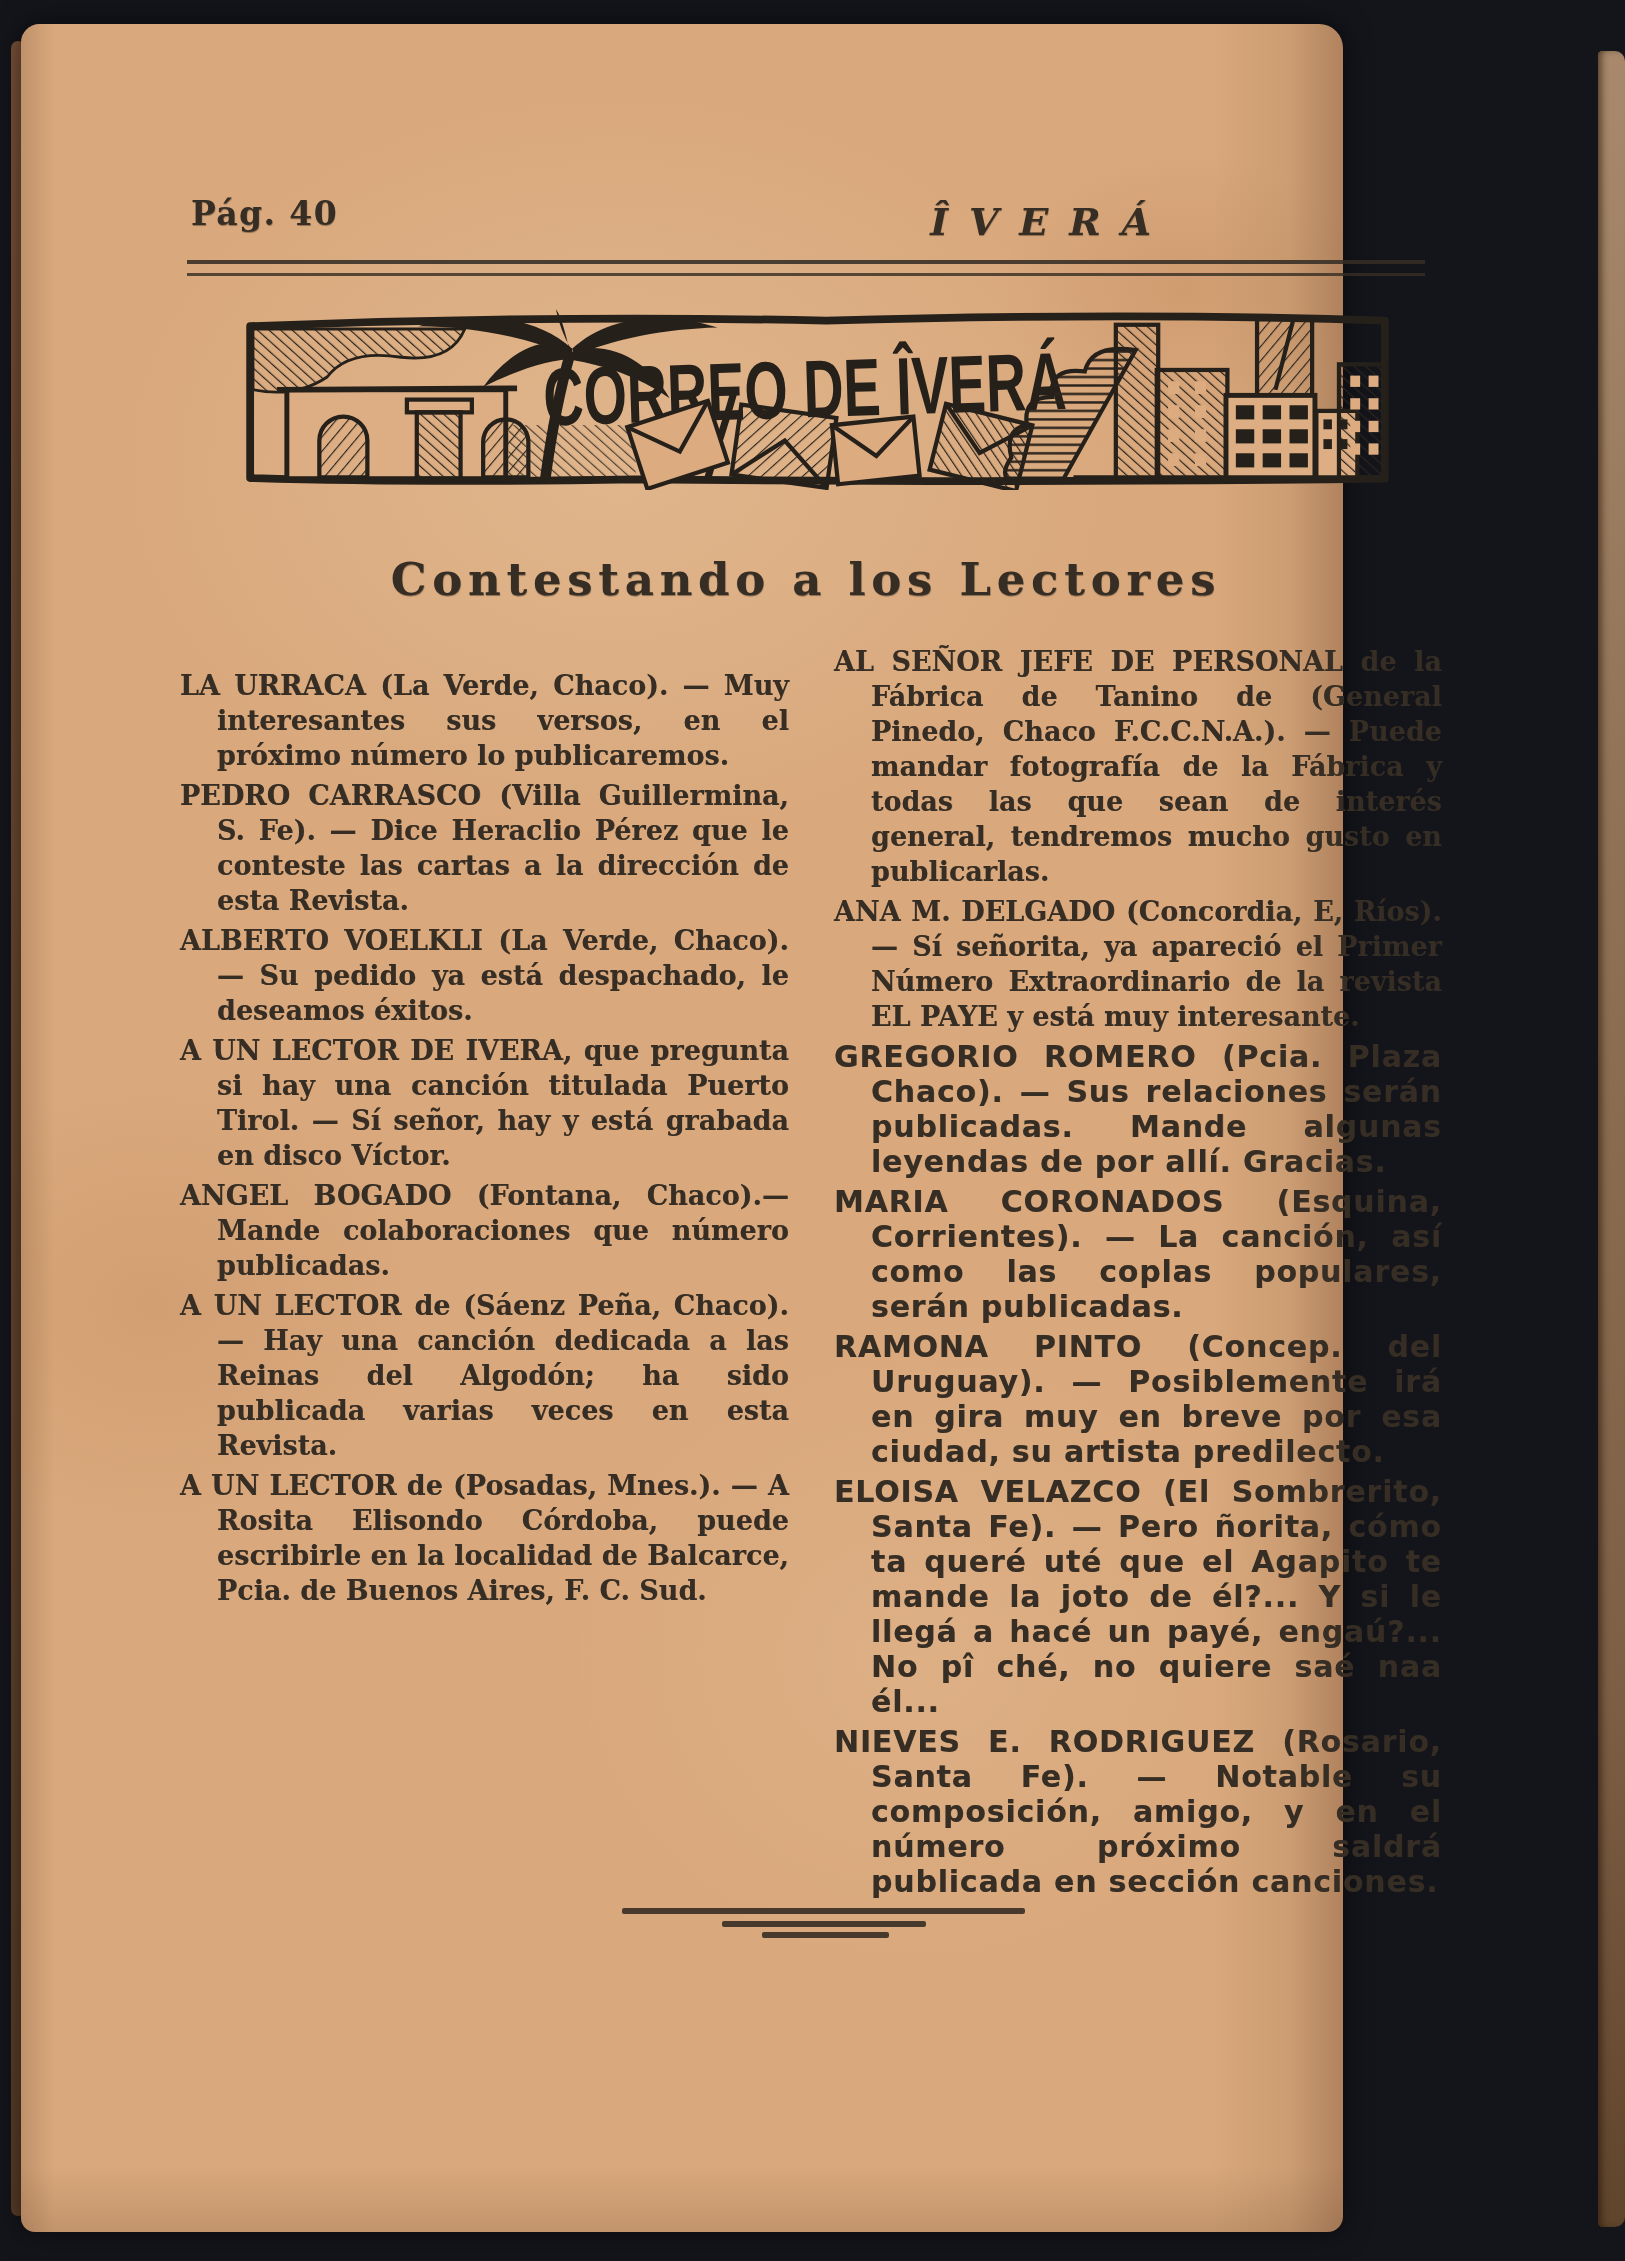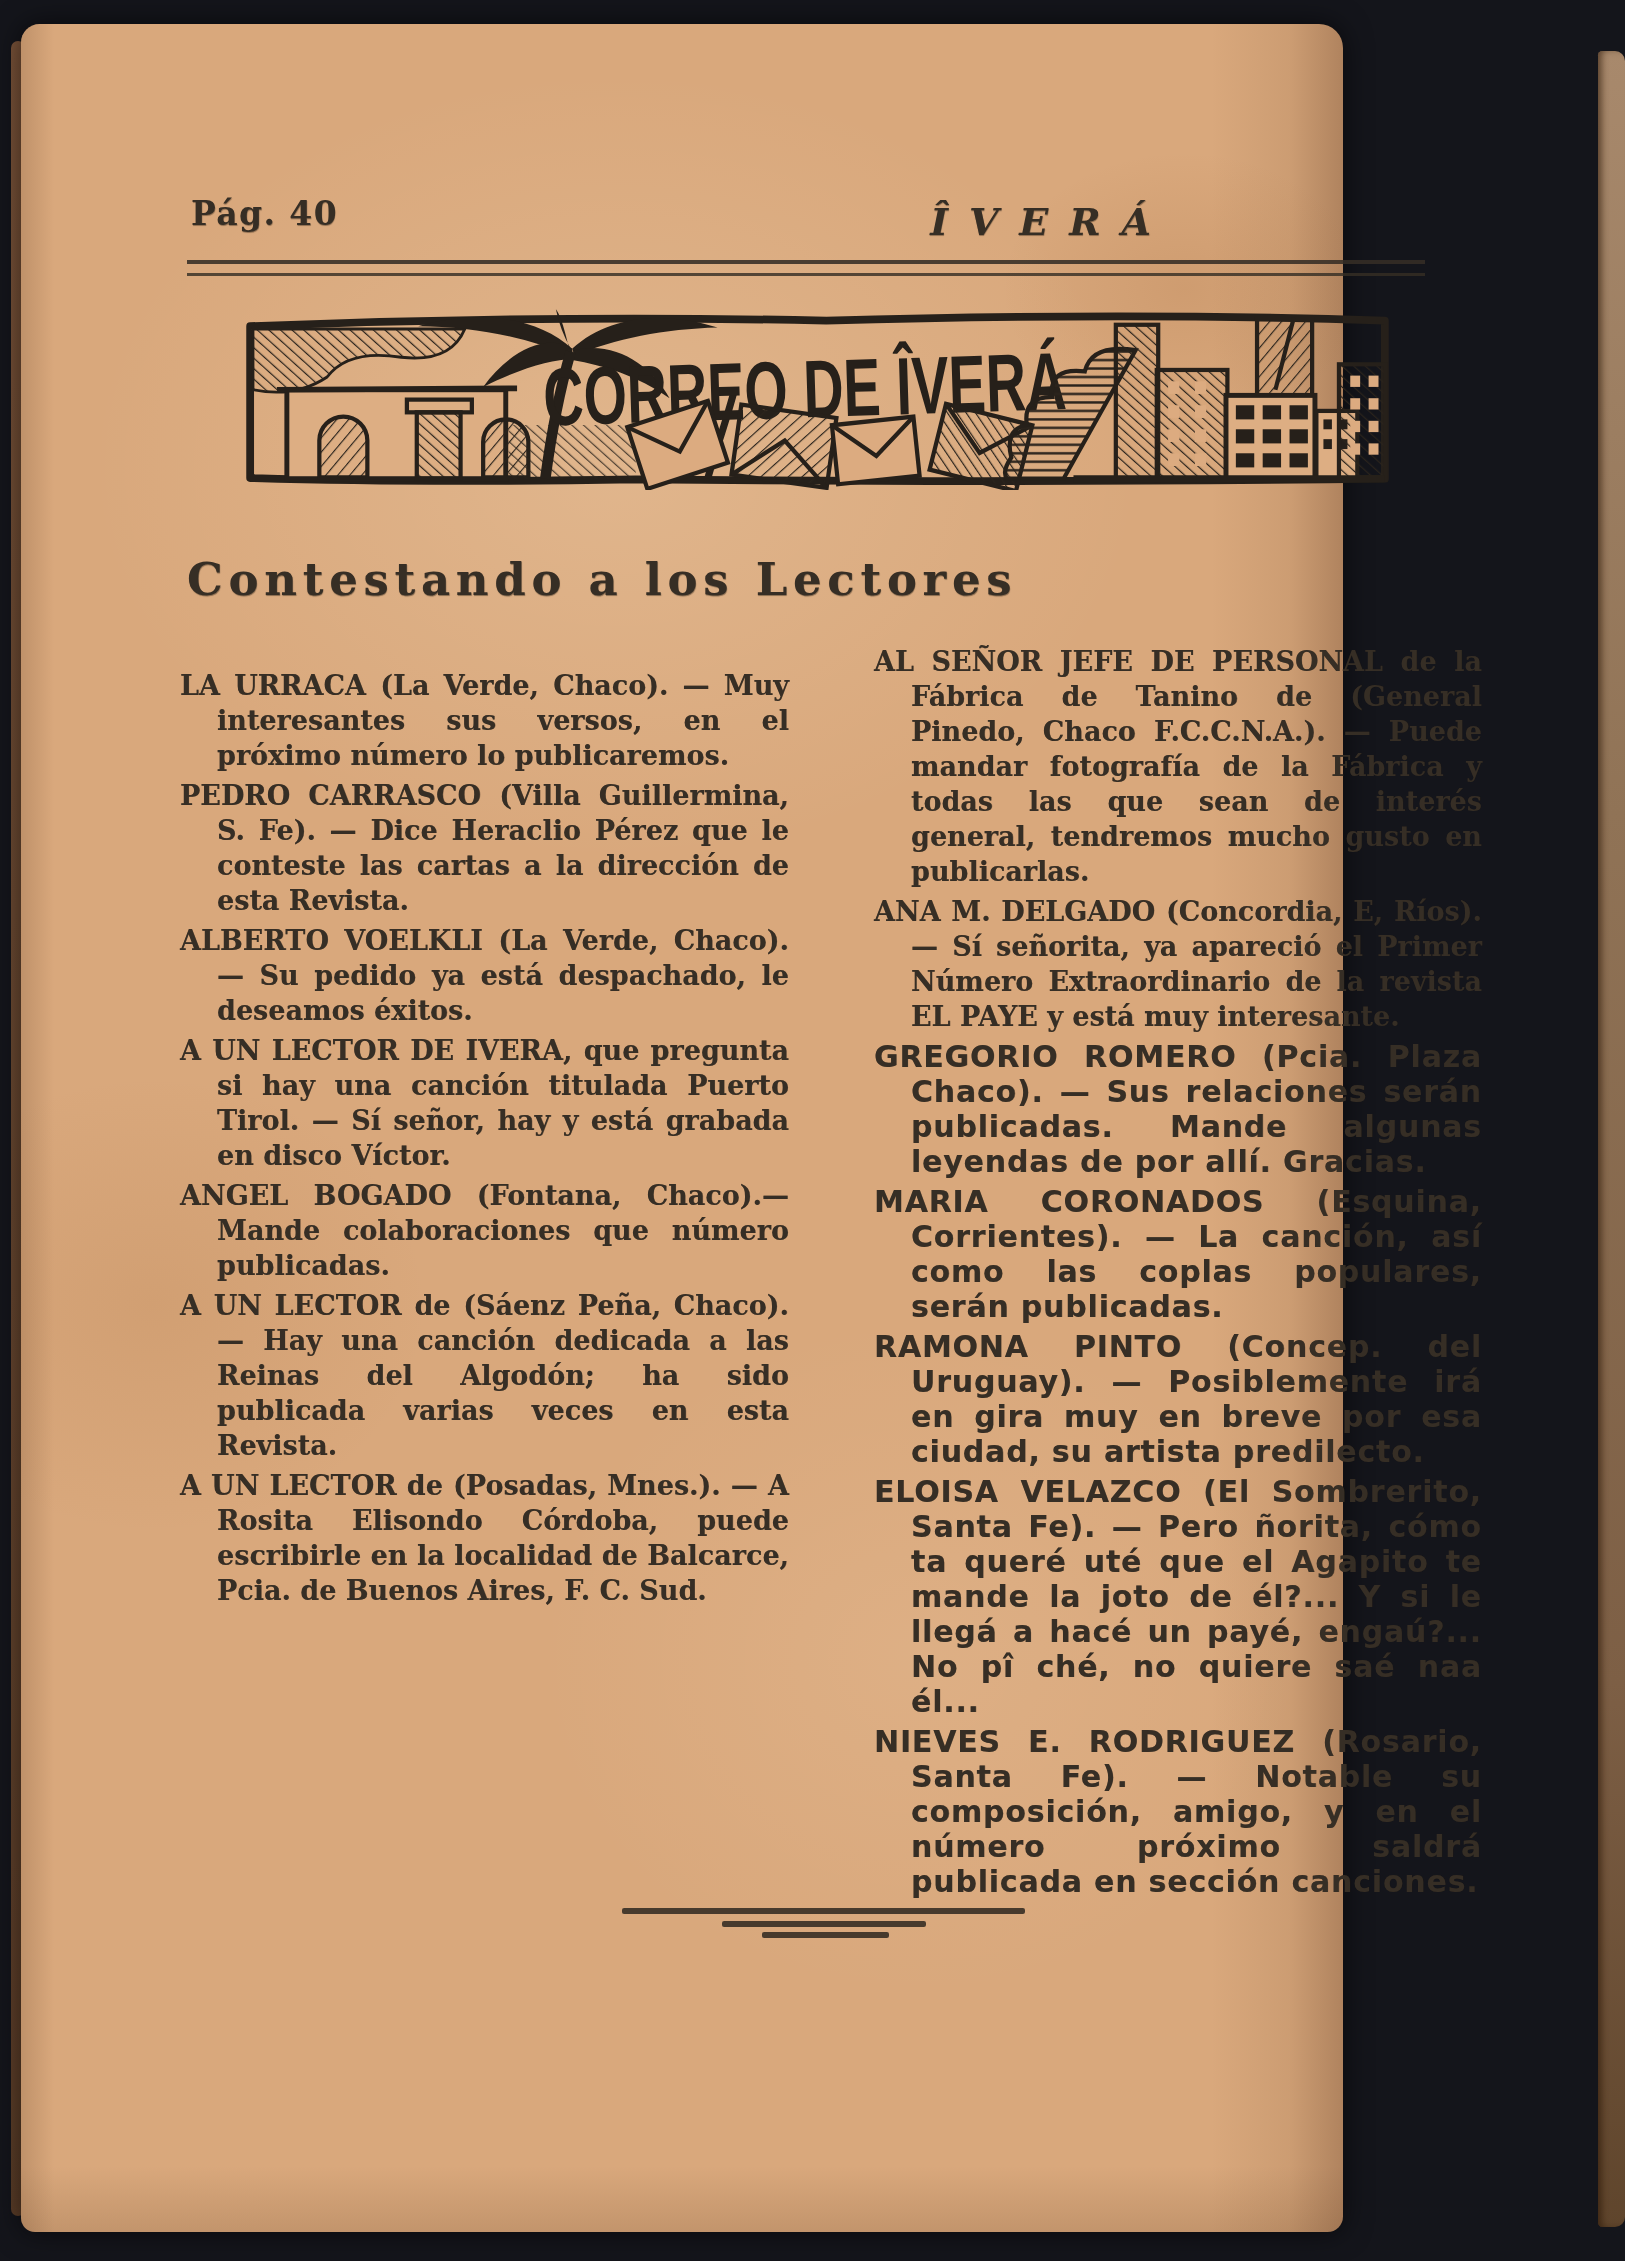--- a/index.html
+++ b/index.html
@@ -48,27 +48,27 @@
     letter-spacing:.55em;
     text-shadow:0.4px 0.5px 0.7px rgba(40,30,20,.4);
   }
   .rule-a{position:absolute;left:166px;top:236px;width:1238px;height:4.2px;background:var(--ink,#362e25);opacity:.88;}
   .rule-b{position:absolute;left:166px;top:249px;width:1238px;height:2.8px;background:var(--ink,#362e25);opacity:.82;}
   
   .banner{position:absolute;left:219px;top:281px;width:1155px;height:185px;}
   
   .section-title{
     position:absolute;left:166px;top:529px;width:1238px;
-    font-size:45px;font-weight:bold;letter-spacing:5.7px;
+    text-align:center;font-size:45px;font-weight:bold;letter-spacing:5.7px;
     text-shadow:0.4px 0.6px 0.8px rgba(40,30,20,.45);
   }
   
   .col{position:absolute;top:620px;}
   .col-left{left:159px;width:609px;margin-top:24px;}
-  .col-right{left:813px;width:608px;margin-left:40px;}
+  .col-right{left:813px;width:608px;}
   .entry{
     margin:0 0 5px 0;
     font-size:27px;line-height:35px;font-weight:bold;
     text-align:justify;
     padding-left:37px;text-indent:-37px;
     text-shadow:0.3px 0.4px 0.6px rgba(40,30,20,.42);
   }
   .entry.sans{
     font-family:"DejaVu Sans", sans-serif;
     font-size:30px;letter-spacing:0.8px;

